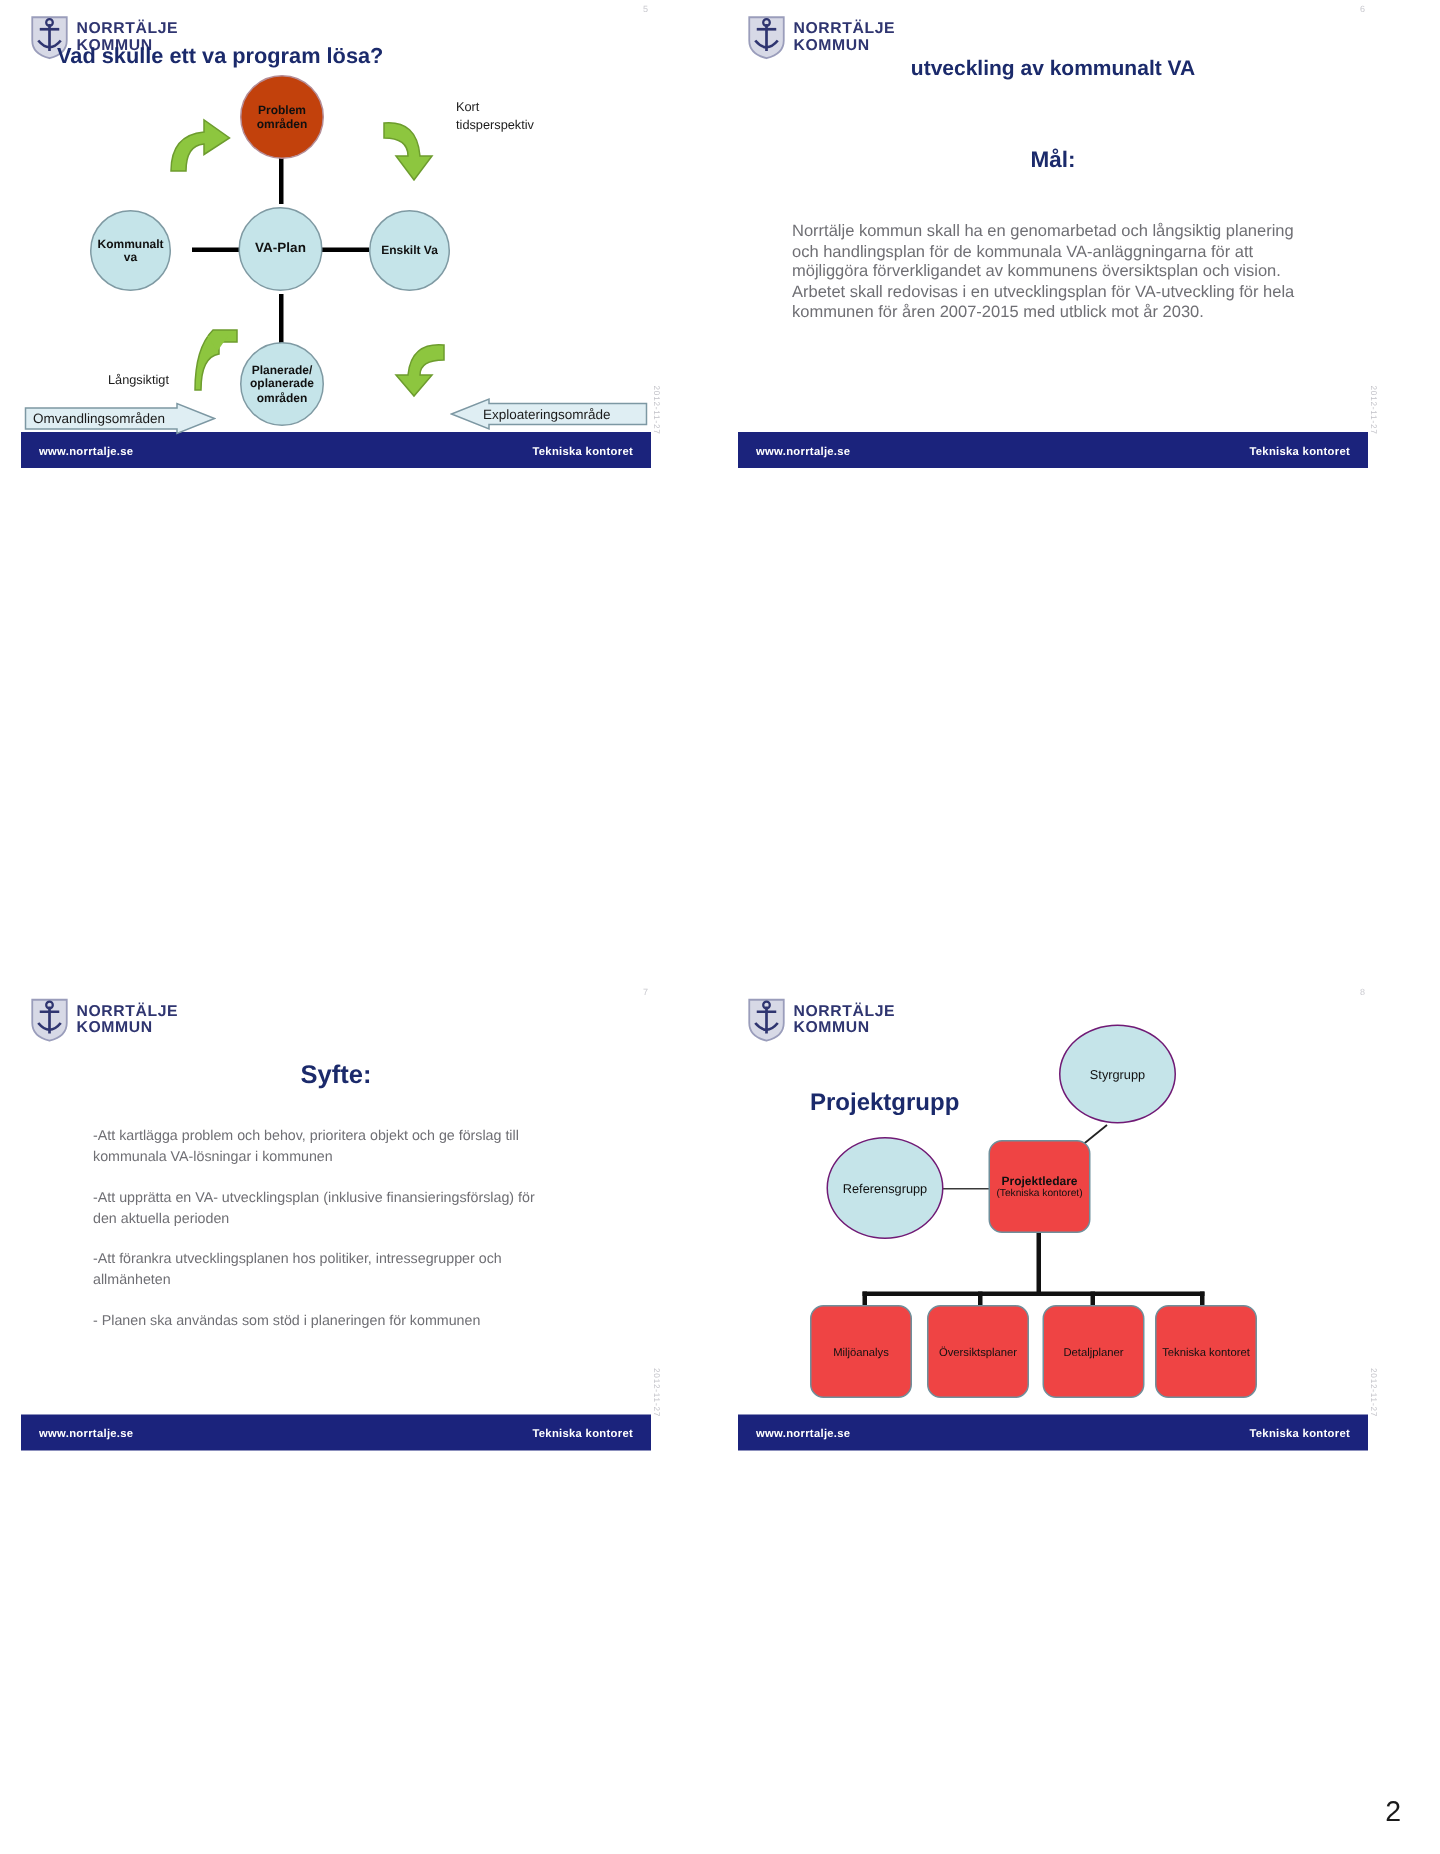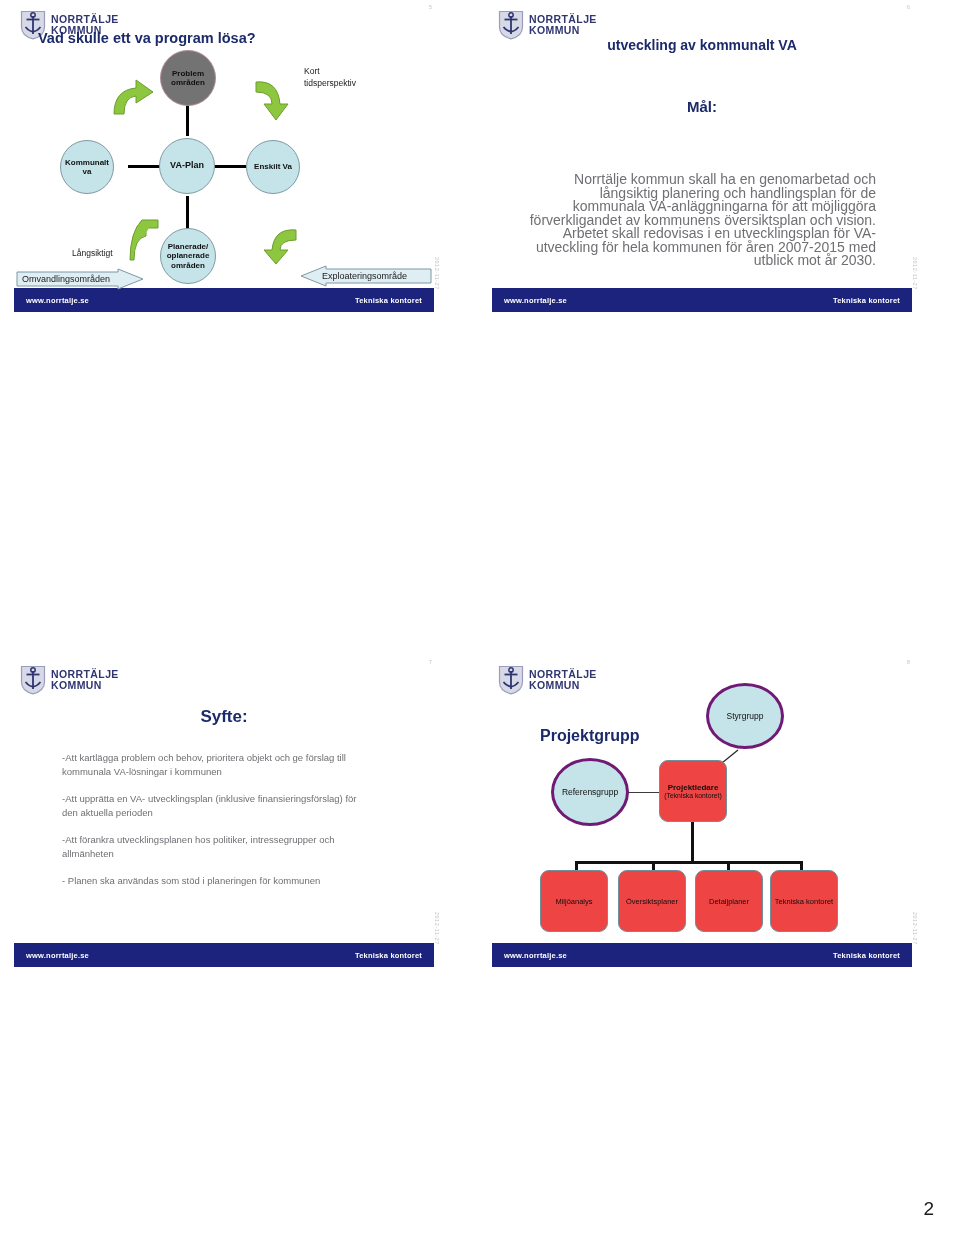--- a/index.html
+++ b/index.html
@@ -104,21 +104,21 @@
     align-items: center;
     justify-content: center;
     text-align: center;
     font-size: 8px;
     font-weight: 700;
     color: #101010;
     line-height: 9.5px;
     background: #c5e4e9;
     z-index: 3;
   }
-  .circ.pink { background: #737373; border-color: #b58d97; }
+  .circ.pink { background: #c2410c; border-color: #b58d97; }
   .connector {
     position: absolute;
     background: #000;
     z-index: 1;
   }
   .lbl-plain {
     position: absolute;
     font-size: 8.5px;
     color: #1a1a1a;
     line-height: 10px;
@@ -143,25 +143,24 @@
     width: 376px;
     text-align: center;
     font-size: 15px;
     font-weight: 700;
     color: #1b2a6b;
   }
   .s2-body {
     position: absolute;
     left: 50px; top: 148px;
     width: 348px;
-    text-align: right;
-    font-size: 14px;
+    text-align: left;
+    font-size: 11px;
     line-height: 13.5px;
     color: #6f6f74;
-    margin-top: 25px;
   }
 
   
   .s3-title {
     position: absolute;
     left: 36px; top: 52px;
     width: 376px;
     text-align: center;
     font-size: 17px;
     font-weight: 700;
@@ -184,21 +183,21 @@
     position: absolute;
     left: 62px; top: 72px;
     font-size: 16px;
     font-weight: 700;
     color: #1b2a6b;
   }
   .ell {
     position: absolute;
     border-radius: 50%;
     background: #c5e4e9;
-    border: 3px solid #701a75;
+    border: 1px solid #701a75;
     display: flex;
     align-items: center;
     justify-content: center;
     font-size: 8.5px;
     color: #101010;
     z-index: 3;
   }
   .rbox {
     position: absolute;
     background: #ef4444;

